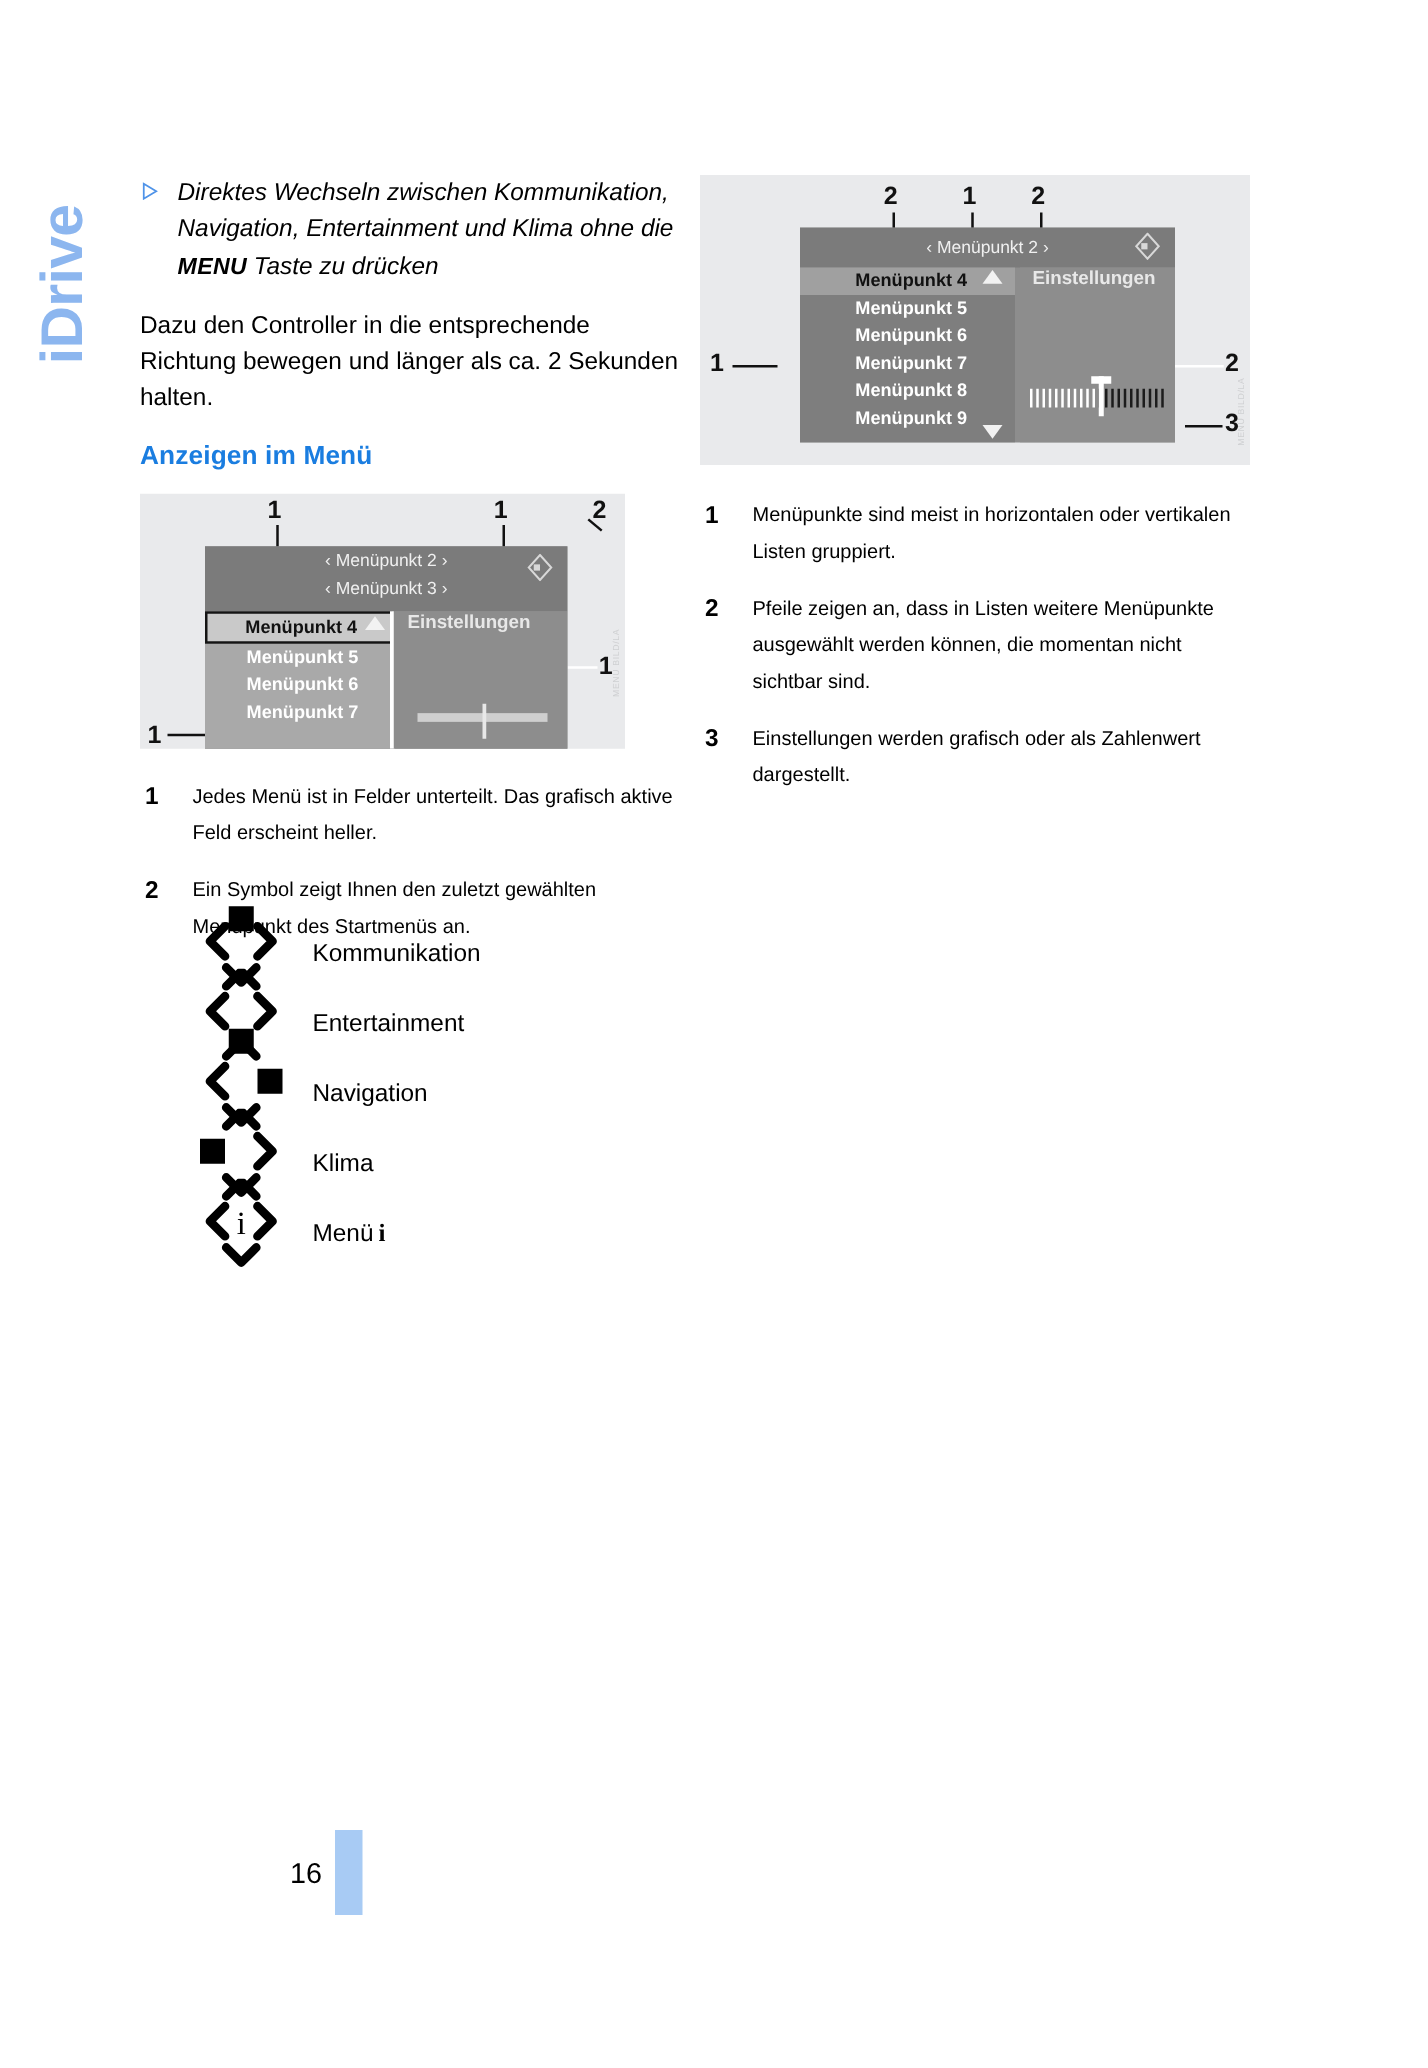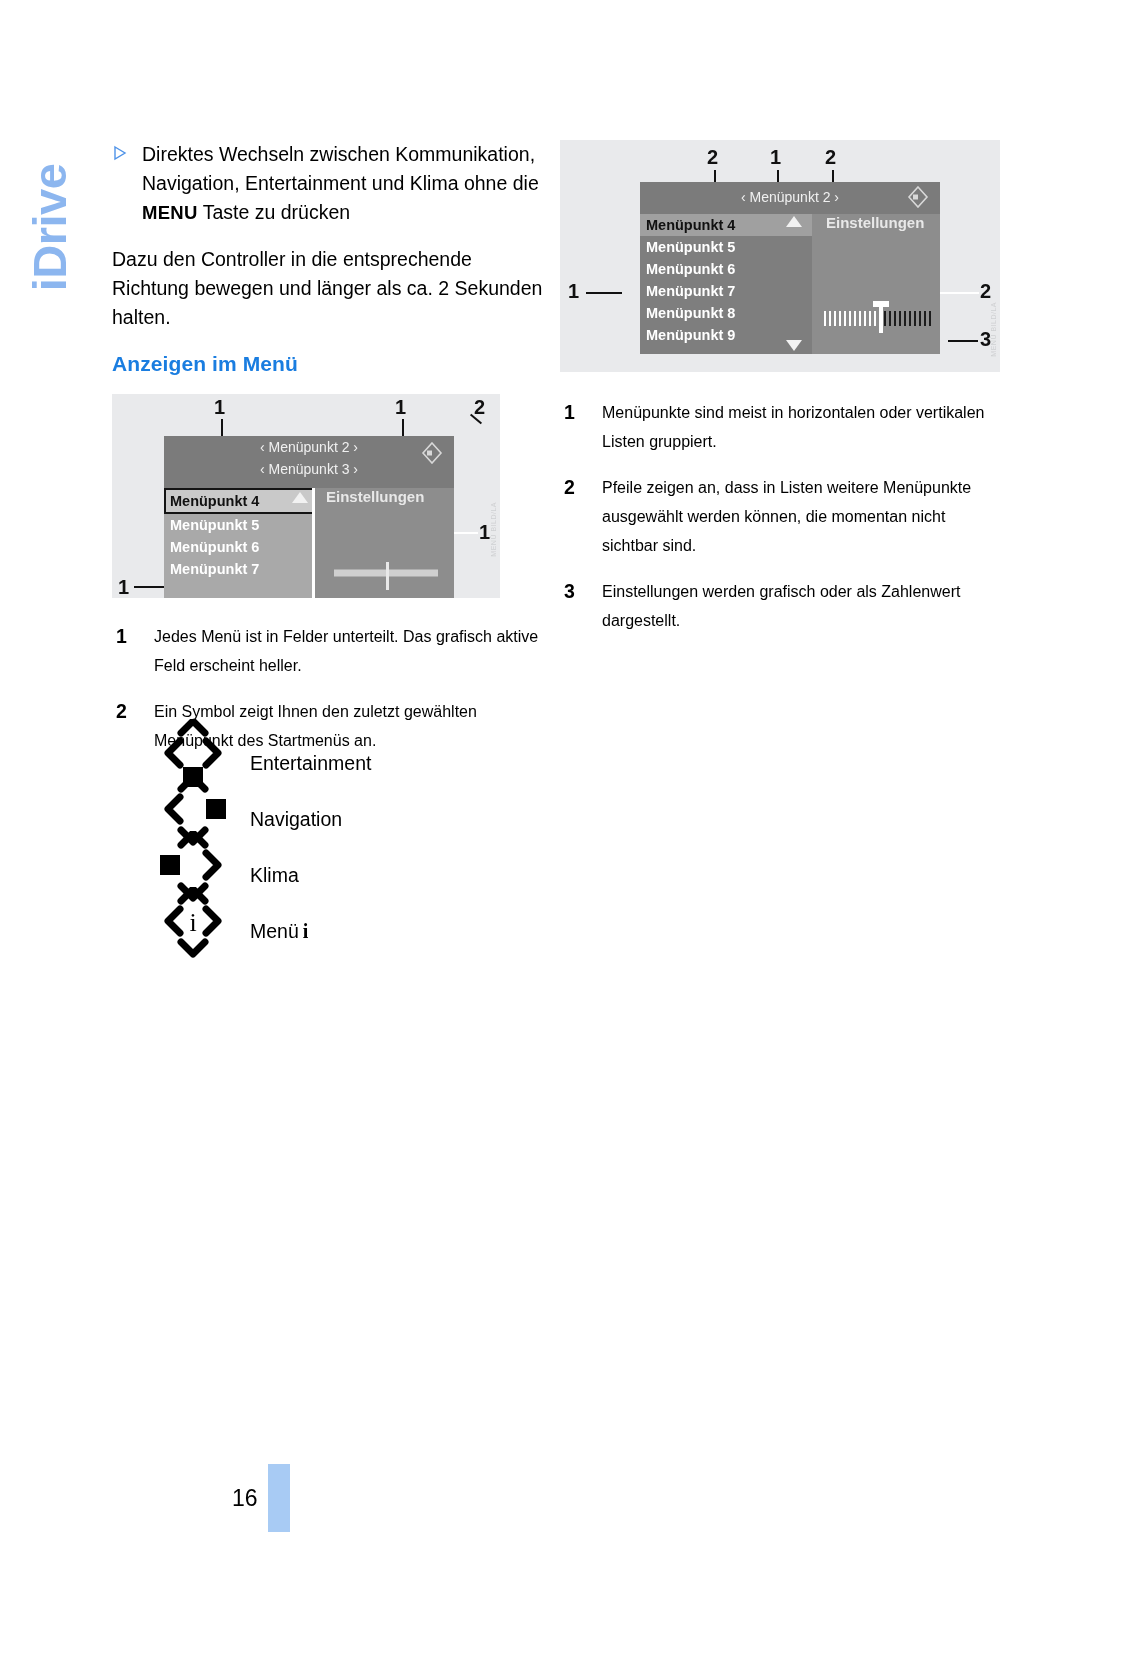--- a/index.html
+++ b/index.html
@@ -26,21 +26,21 @@
   .col-left{position:absolute;left:112px;top:140px;width:432px;}
   .col-right{position:absolute;left:560px;top:140px;width:440px;}
 
   
   .bullet-row{display:flex;align-items:flex-start;margin-bottom:18px;}
   .bullet-tri{
     width:30px;flex:0 0 30px;padding-top:5px;
   }
   .bullet-tri svg{display:block;}
   .bullet-text{
-    font-size:19.5px;line-height:29px;color:#000;flex:1;
+    font-size:19.5px;line-height:29px;color:#000;flex:1;font-style:italic;
   }
   .menu-key{
     font-weight:bold;font-size:18.5px;letter-spacing:.3px;
   }
 
   .para{
     font-size:19.5px;line-height:29px;margin:0 0 20px 0;color:#000;
   }
 
   h2.section{
@@ -74,21 +74,21 @@
   }
   .scr-header .hline{line-height:22px;white-space:nowrap;}
   .scr-hdr-icon{
     position:absolute;right:10px;top:6px;width:24px;height:22px;
   }
   .list-pane{
     position:absolute;left:0;background:#a9a9a9;
   }
   .list-pane .row{
     color:#ffffff;font-size:14.5px;line-height:22px;padding-left:6px;
-    white-space:nowrap;font-weight:bold;
+    white-space:nowrap;font-weight:bold;text-align:center;
   }
   .list-pane .row.active{
     background:#c9c9c9;color:#111;border:2px solid #141414;
     box-sizing:border-box;padding-left:4px;
   }
   .right-pane{position:absolute;background:#8d8d8d;}
   .right-pane .title{
     color:#e8e8e8;font-size:15px;font-weight:bold;padding:0 0 0 10px;
     white-space:nowrap;
   }
@@ -219,20 +219,31 @@
       </div>
       <div class="num-item">
         <div class="num-key">2</div>
         <div class="num-txt">Ein Symbol zeigt Ihnen den zuletzt gewählten Menüpunkt des Startmenüs an.</div>
       </div>
     </div>
   </div>
 
   <div class="icon-legend">
 
+    <div class="icon-row">
+      <div class="glyph">
+        <svg width="86" height="86" viewBox="0 0 86 86">
+          <path d="M30 22 L18 34 L30 46" fill="none" stroke="#000" stroke-width="7" stroke-linecap="round" stroke-linejoin="round"></path>
+          <path d="M56 22 L68 34 L56 46" fill="none" stroke="#000" stroke-width="7" stroke-linecap="round" stroke-linejoin="round"></path>
+          <path d="M31 55 L43 67 L55 55" fill="none" stroke="#000" stroke-width="7" stroke-linecap="round" stroke-linejoin="round"></path>
+          <rect x="33" y="6" width="20" height="20" fill="#000"></rect>
+        </svg>
+      </div>
+      <div class="cap">Kommunikation</div>
+    </div>
 
     <div class="icon-row">
       <div class="glyph">
         <svg width="86" height="86" viewBox="0 0 86 86">
           <path d="M31 14 L43 2 L55 14" fill="none" stroke="#000" stroke-width="7" stroke-linecap="round" stroke-linejoin="round"></path>
           <path d="M30 22 L18 34 L30 46" fill="none" stroke="#000" stroke-width="7" stroke-linecap="round" stroke-linejoin="round"></path>
           <path d="M56 22 L68 34 L56 46" fill="none" stroke="#000" stroke-width="7" stroke-linecap="round" stroke-linejoin="round"></path>
           <rect x="33" y="48" width="20" height="20" fill="#000"></rect>
         </svg>
       </div>

